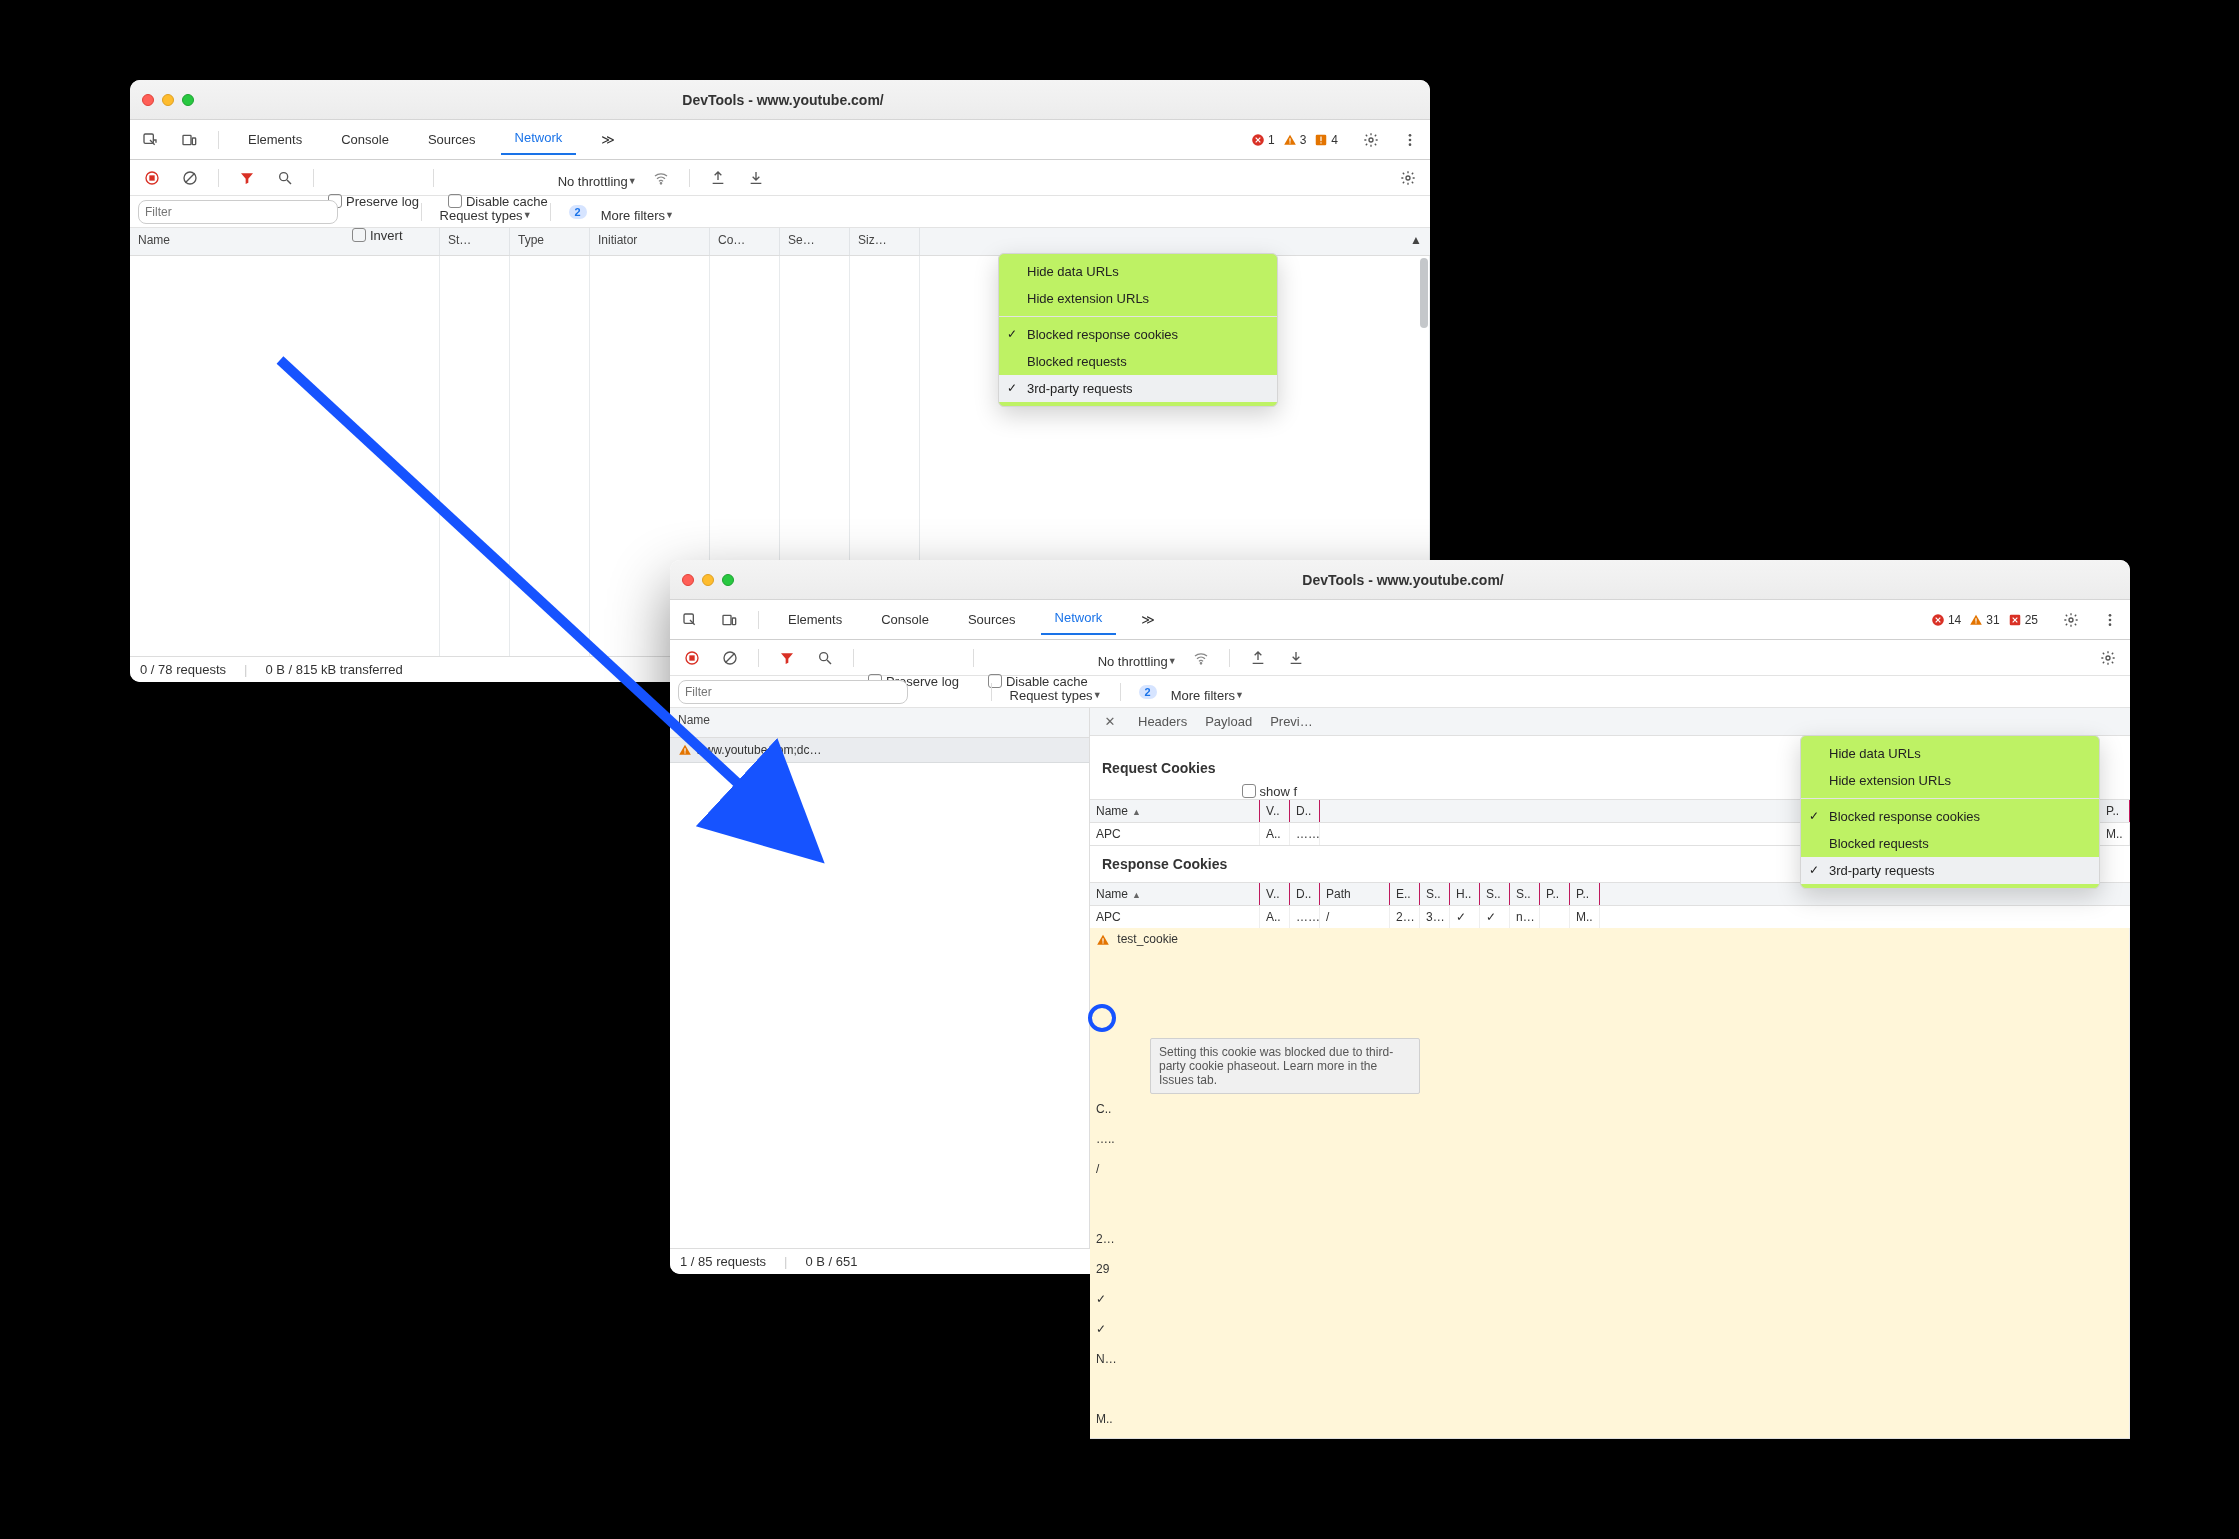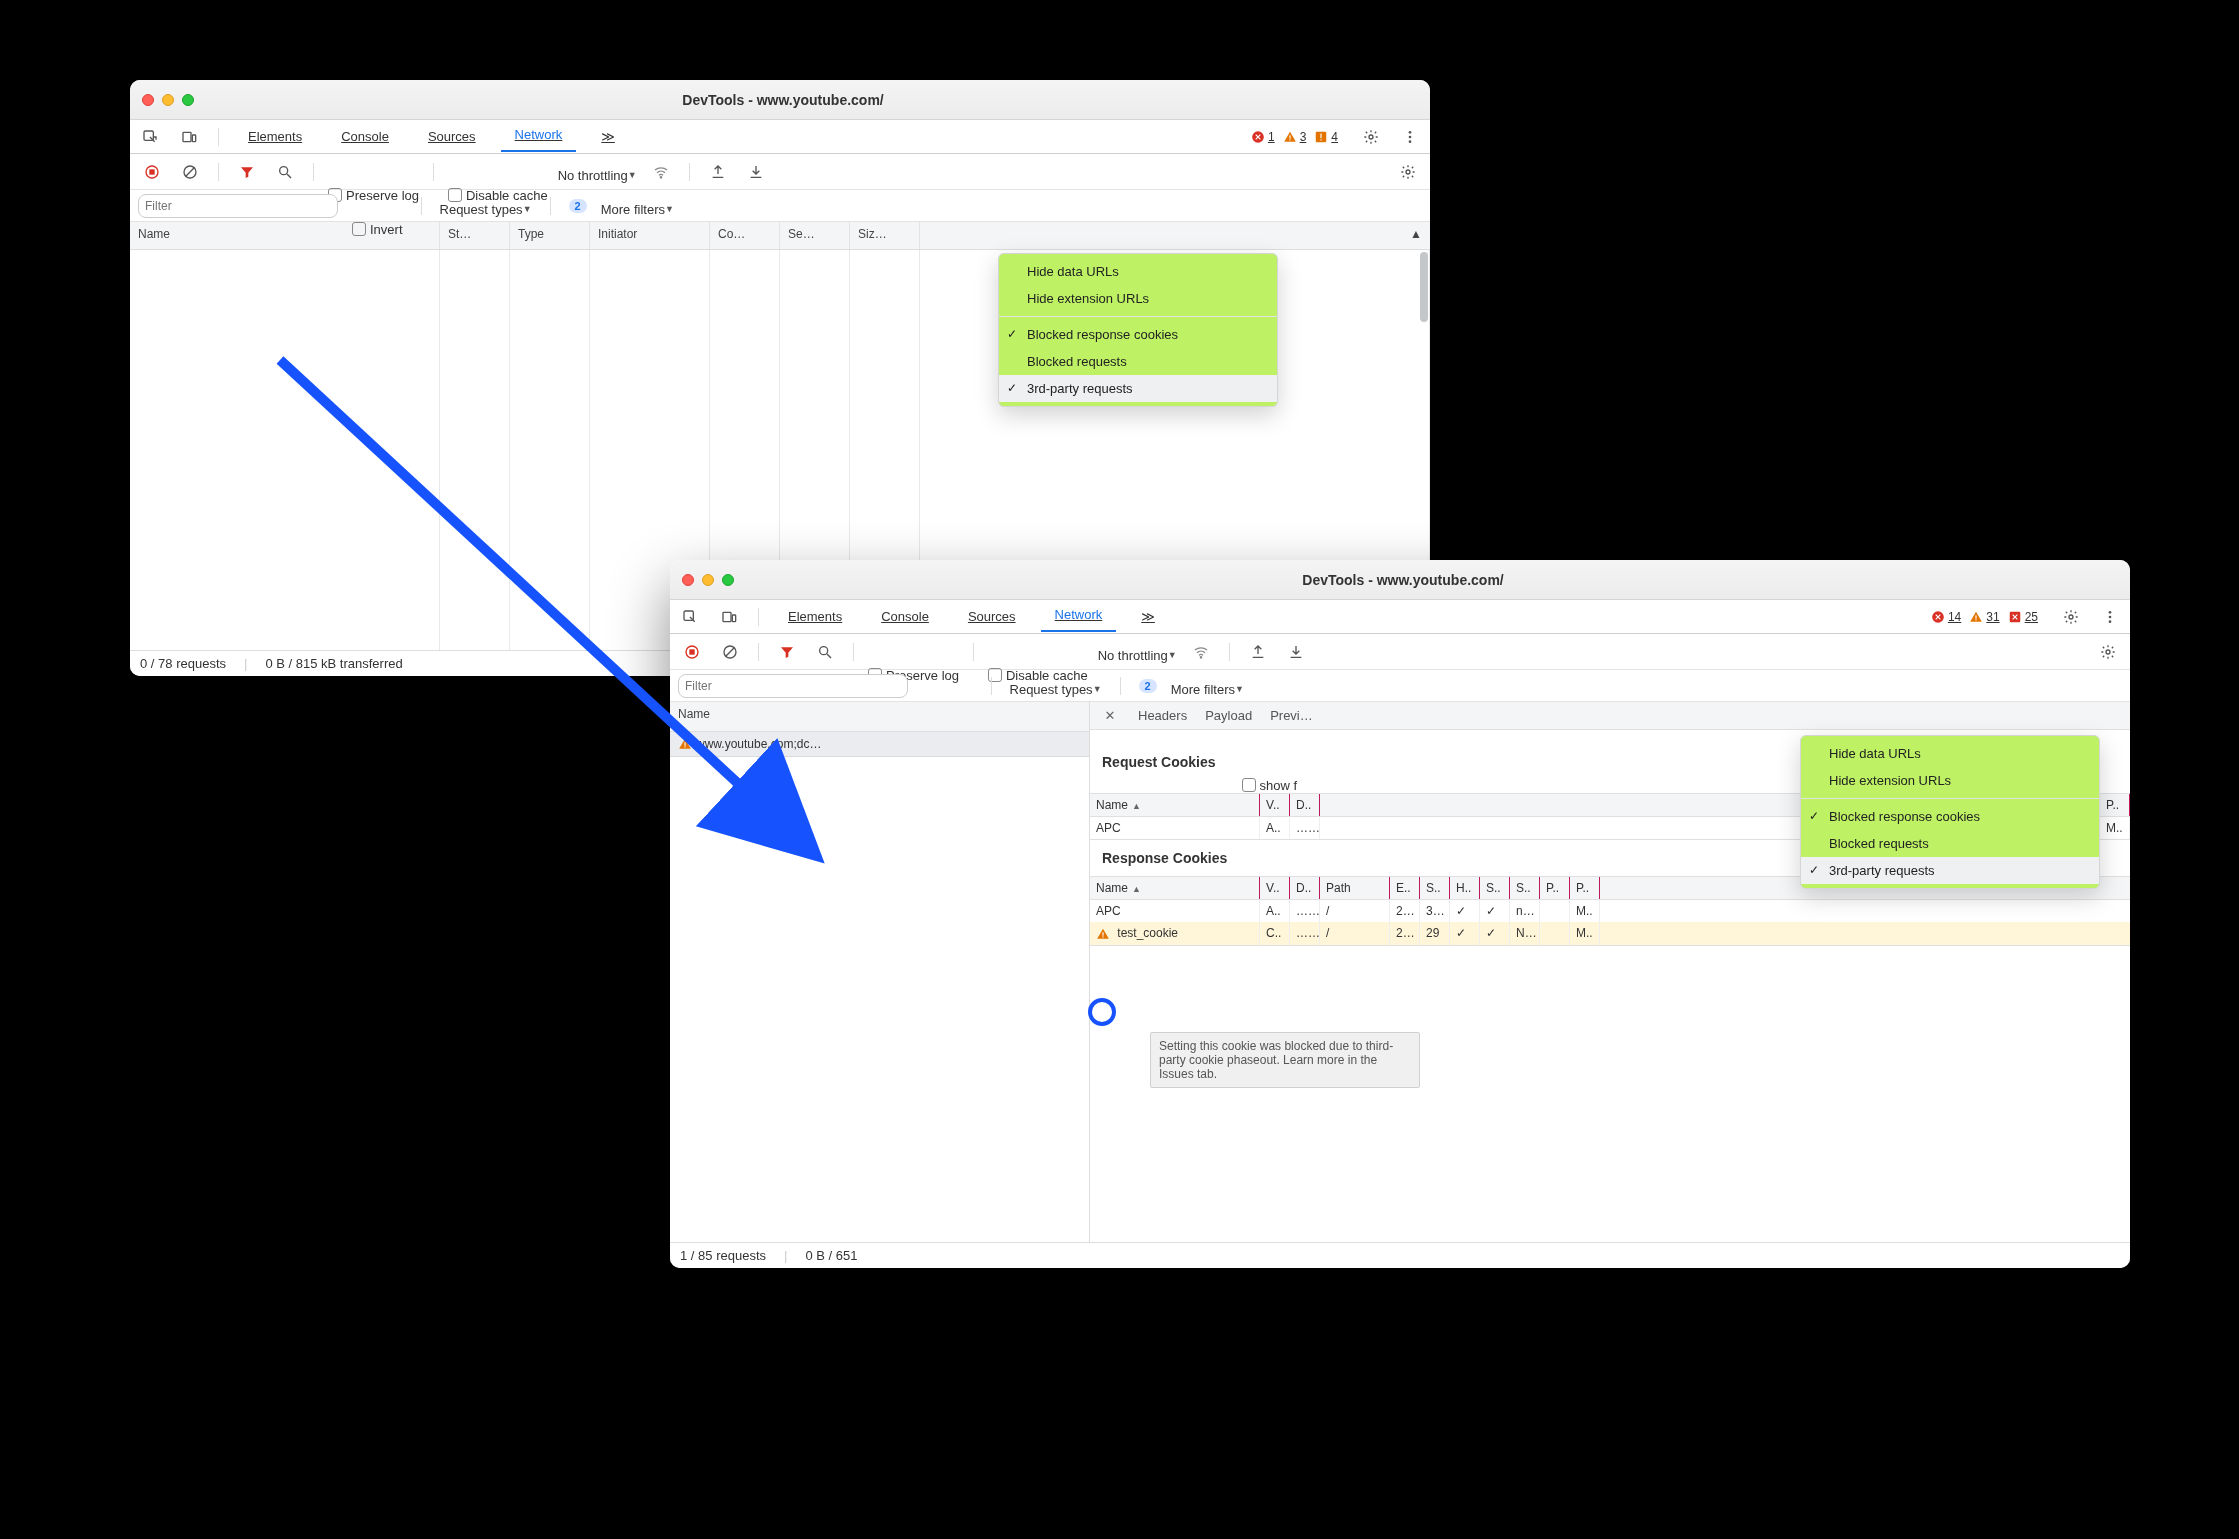--- a/index.html
+++ b/index.html
@@ -32,27 +32,26 @@
     position: relative;
   }
   .traffic { display:flex; gap:8px; }
   .traffic span { width:12px; height:12px; border-radius:50%; display:inline-block; }
   .tl-red { background:#ff5f57; border:1px solid #e14239; }
   .tl-yellow { background:#febc2e; border:1px solid #dea023; }
   .tl-green { background:#28c840; border:1px solid #1ea232; }
   .title { position:absolute; left:6px; right:0; text-align:center; font-weight:600; color:#333; font-size:14px; pointer-events:none; }
 
   .tabbar {
-    height: 34px;
+    height: 40px;
     display:flex;
     align-items:center;
     padding: 0 6px;
     border-bottom: 1px solid #cfcfcf;
     gap: 11px;
-    text-decoration: underline;
   }
   .icon-btn {
     width:28px; height:28px;
     display:inline-flex; align-items:center; justify-content:center;
     border-radius:4px;
     color:#555;
   }
   .icon-btn svg { width:16px; height:16px; }
   .tab {
     padding: 6px 14px;
@@ -162,21 +161,21 @@
   .mc.v { flex:0 0 30px;}
   .mc.d { flex:0 0 30px;}
   .mc.path { flex:0 0 70px;}
   .mc.e { flex:0 0 30px;}
   .mc.s { flex:0 0 30px;}
   .mc.h { flex:0 0 30px;}
   .mc.s2 { flex:0 0 30px;}
   .mc.s3 { flex:0 0 30px;}
   .mc.p { flex:0 0 30px;}
   .mc.p2 { flex:0 0 30px;}
-  .warn-row { background:#fff6d9; }
+  .warn-row { background:#fff6d9;flex-direction:column; }
   .warn-icon {
     width:14px; height:14px; margin-right:4px; display:inline-flex; vertical-align:middle;
   }
   .circle-outline {
     position:absolute;
     border:4px solid #1653ff;
     border-radius:50%;
     z-index:20;
   }
   .tooltip {

